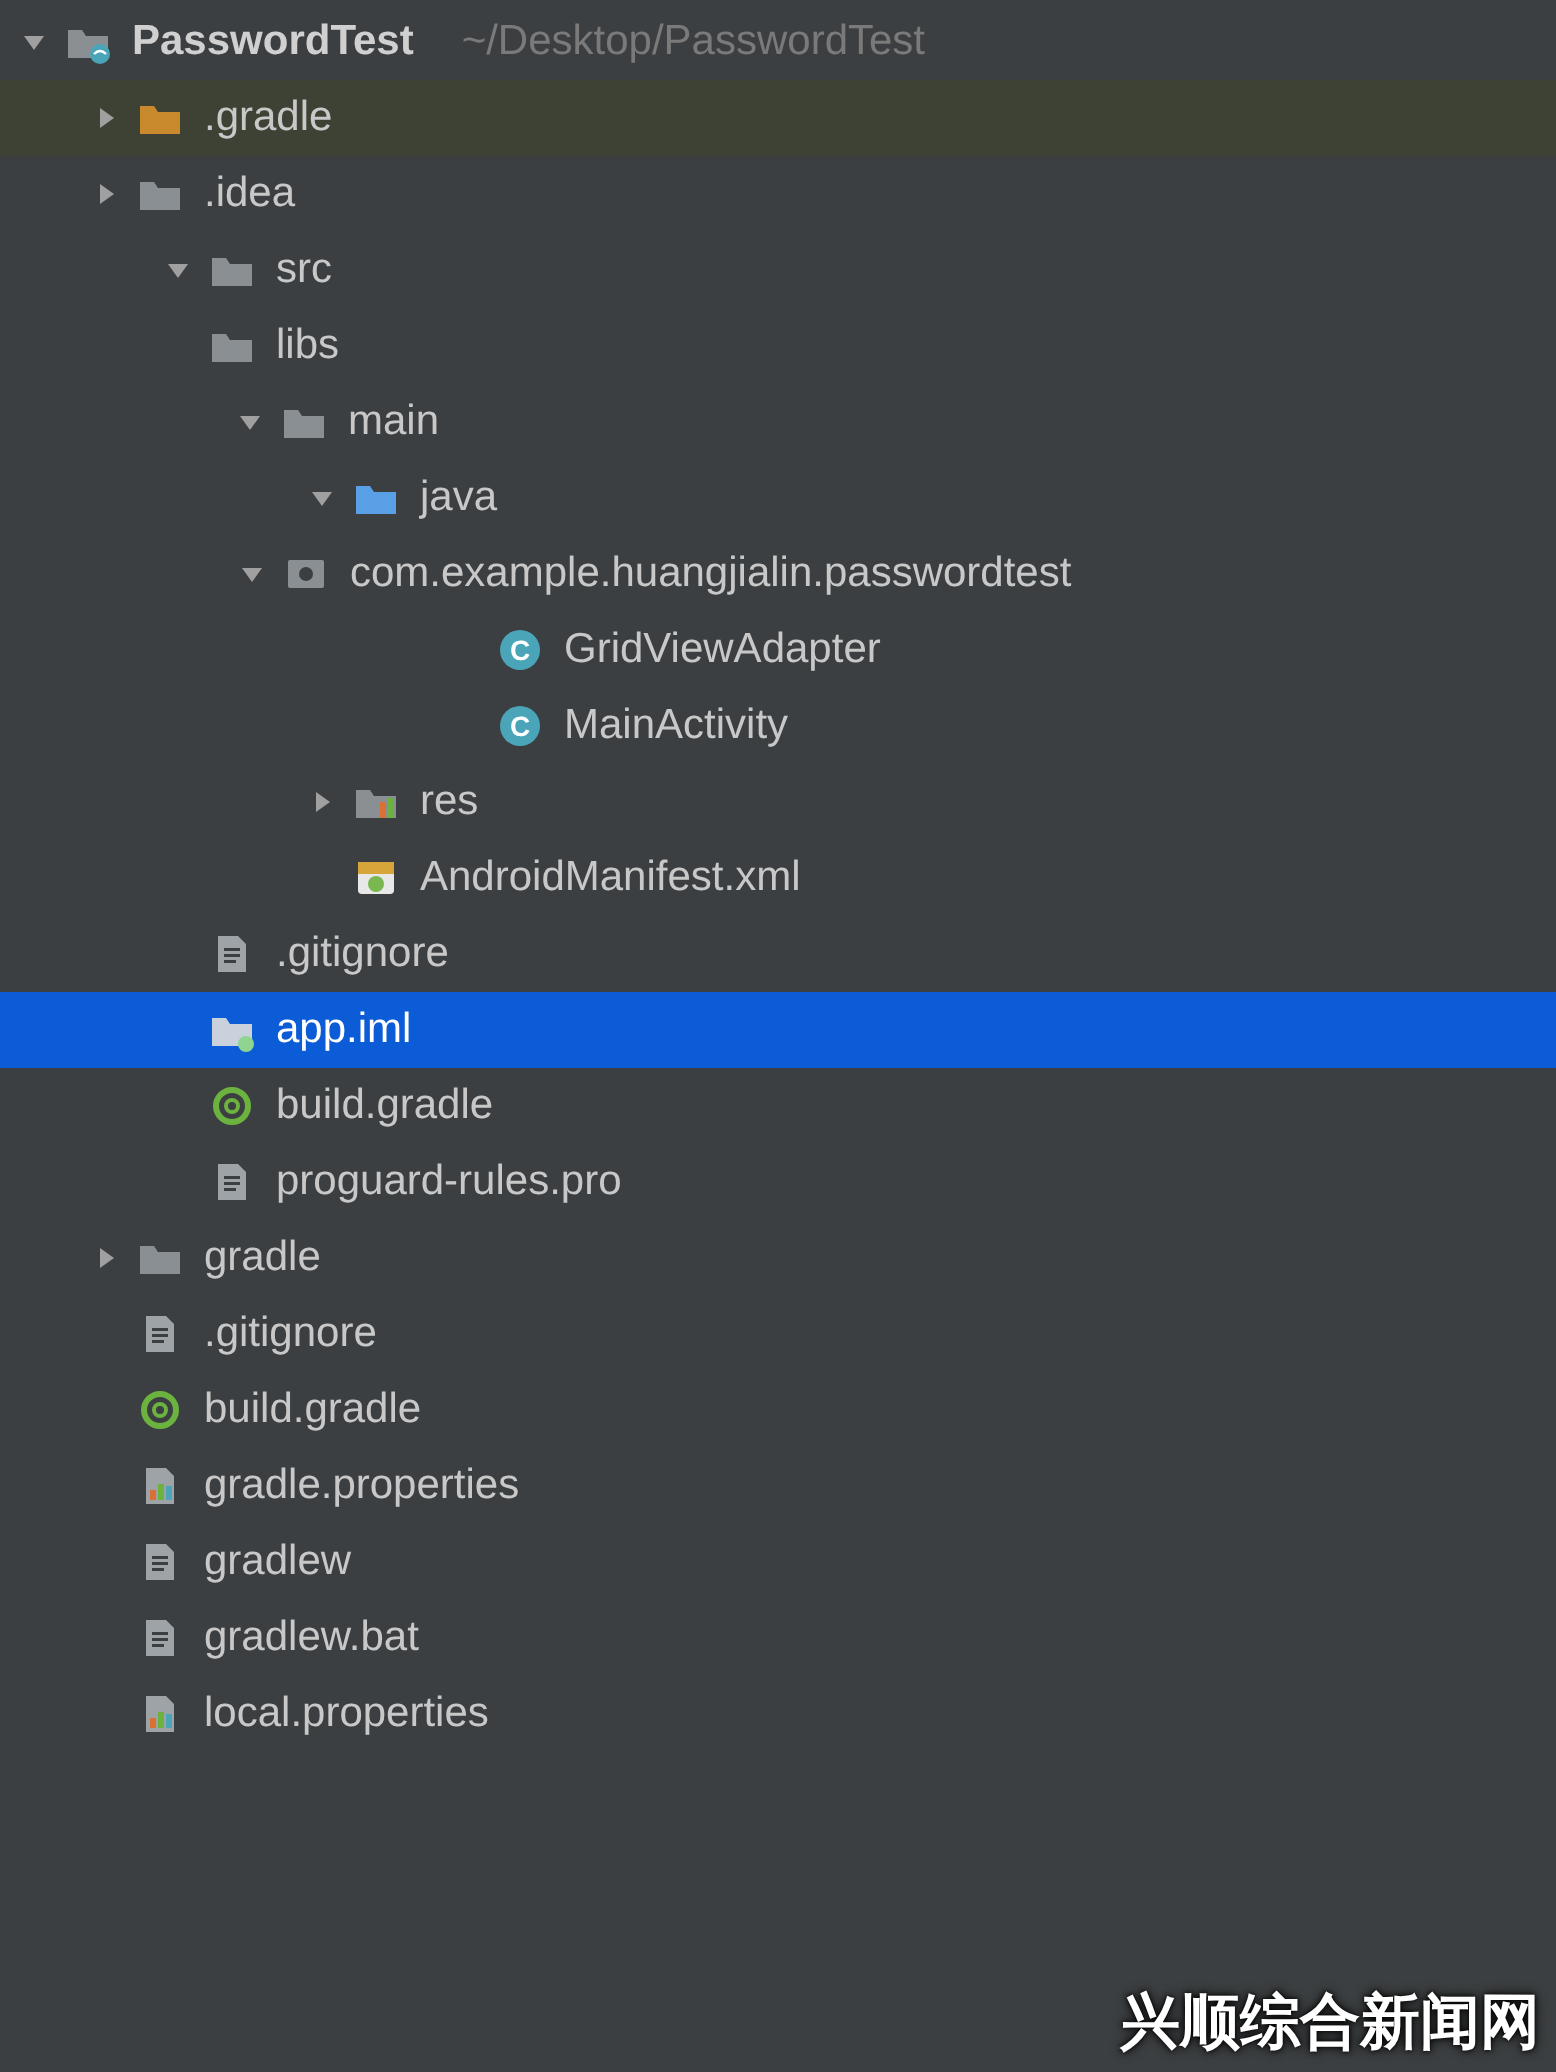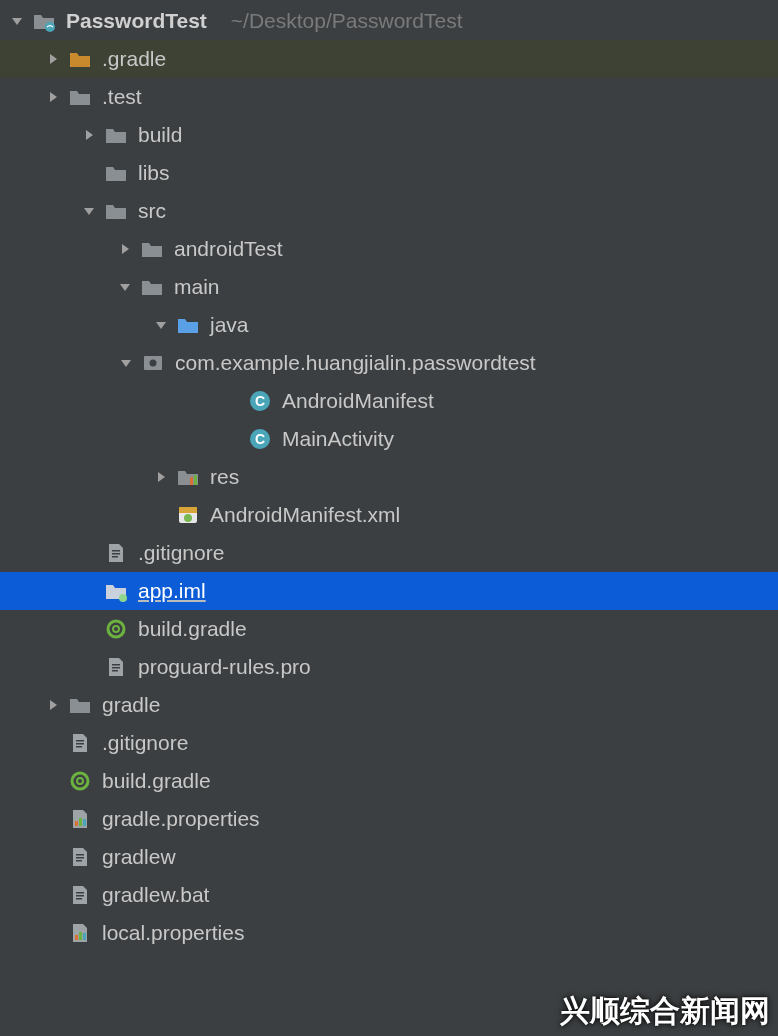--- a/index.html
+++ b/index.html
@@ -20,21 +20,21 @@
     height: 38px;
     white-space: nowrap;
     cursor: pointer;
   }
   .node.selected {
     background: #0d6efd;
     background: #0a5bff;
     background: #1a62d8;
     background: #0b60ff;
   }
-  .node.selected { background: #1060e0; text-decoration: underline; }
+  .node.selected { background: #1060e0; }
   .node.hover-dark { background: #3e4234; align-items: center; }
   .arrow {
     width: 18px;
     height: 18px;
     display: inline-flex;
     align-items: center;
     justify-content: center;
     flex-shrink: 0;
     margin-right: 6px;
   }
@@ -188,272 +188,246 @@
     <span class="arrow">
         <svg viewBox="0 0 14 14">
           <use href="#arr-right"></use>
         </svg>
       </span>
     <span class="icon">
         <svg viewBox="0 0 24 24">
           <use href="#ico-folder"></use>
         </svg>
       </span>
-    <span class="label">.test</span>
-  </div>
+    <span class="label">.idea</span>
+  </div>
+
 
 
   <div class="node" style="padding-left:80px">
     <span class="arrow">
         <svg viewBox="0 0 14 14">
+          <use href="#arr-down"></use>
+        </svg>
+      </span>
+    <span class="icon">
+        <svg viewBox="0 0 24 24">
+          <use href="#ico-folder"></use>
+        </svg>
+      </span>
+    <span class="label">src</span>
+  </div>
+
+  <div class="node" style="padding-left:80px">
+    <span class="arrow-placeholder"></span>
+    <span class="icon">
+        <svg viewBox="0 0 24 24">
+          <use href="#ico-folder"></use>
+        </svg>
+      </span>
+    <span class="label">libs</span>
+  </div>
+
+
+  <div class="node" style="padding-left:116px">
+    <span class="arrow">
+        <svg viewBox="0 0 14 14">
+          <use href="#arr-down"></use>
+        </svg>
+      </span>
+    <span class="icon">
+        <svg viewBox="0 0 24 24">
+          <use href="#ico-folder"></use>
+        </svg>
+      </span>
+    <span class="label">main</span>
+  </div>
+
+  <div class="node" style="padding-left:152px">
+    <span class="arrow">
+        <svg viewBox="0 0 14 14">
+          <use href="#arr-down"></use>
+        </svg>
+      </span>
+    <span class="icon">
+        <svg viewBox="0 0 24 24">
+          <use href="#ico-folder-blue"></use>
+        </svg>
+      </span>
+    <span class="label">java</span>
+  </div>
+
+  <div class="node" style="padding-left:117px">
+    <span class="arrow">
+        <svg viewBox="0 0 14 14">
+          <use href="#arr-down"></use>
+        </svg>
+      </span>
+    <span class="icon">
+        <svg viewBox="0 0 24 24">
+          <use href="#ico-pkg"></use>
+        </svg>
+      </span>
+    <span class="label">com.example.huangjialin.passwordtest</span>
+  </div>
+
+  <div class="node" style="padding-left:224px">
+    <span class="arrow-placeholder"></span>
+    <span class="icon">
+        <svg viewBox="0 0 24 24">
+          <use href="#ico-class"></use>
+        </svg>
+      </span>
+    <span class="label">GridViewAdapter</span>
+  </div>
+
+  <div class="node" style="padding-left:224px">
+    <span class="arrow-placeholder"></span>
+    <span class="icon">
+        <svg viewBox="0 0 24 24">
+          <use href="#ico-class"></use>
+        </svg>
+      </span>
+    <span class="label">MainActivity</span>
+  </div>
+
+  <div class="node" style="padding-left:152px">
+    <span class="arrow">
+        <svg viewBox="0 0 14 14">
           <use href="#arr-right"></use>
         </svg>
       </span>
     <span class="icon">
         <svg viewBox="0 0 24 24">
+          <use href="#ico-folder-res"></use>
+        </svg>
+      </span>
+    <span class="label">res</span>
+  </div>
+
+  <div class="node" style="padding-left:152px">
+    <span class="arrow-placeholder"></span>
+    <span class="icon">
+        <svg viewBox="0 0 24 24">
+          <use href="#ico-manifest"></use>
+        </svg>
+      </span>
+    <span class="label">AndroidManifest.xml</span>
+  </div>
+
+
+  <div class="node" style="padding-left:80px">
+    <span class="arrow-placeholder"></span>
+    <span class="icon">
+        <svg viewBox="0 0 24 24">
+          <use href="#ico-file"></use>
+        </svg>
+      </span>
+    <span class="label">.gitignore</span>
+  </div>
+
+  <div class="node selected" style="padding-left:80px;background:#0b5cd6">
+    <span class="arrow-placeholder"></span>
+    <span class="icon">
+        <svg viewBox="0 0 24 24">
+          <use href="#ico-folder-sel"></use>
+        </svg>
+      </span>
+    <span class="label">app.iml</span>
+  </div>
+
+  <div class="node" style="padding-left:80px">
+    <span class="arrow-placeholder"></span>
+    <span class="icon">
+        <svg viewBox="0 0 24 24">
+          <use href="#ico-gradle"></use>
+        </svg>
+      </span>
+    <span class="label">build.gradle</span>
+  </div>
+
+  <div class="node" style="padding-left:80px">
+    <span class="arrow-placeholder"></span>
+    <span class="icon">
+        <svg viewBox="0 0 24 24">
+          <use href="#ico-file"></use>
+        </svg>
+      </span>
+    <span class="label">proguard-rules.pro</span>
+  </div>
+
+  <div class="node" style="padding-left:44px">
+    <span class="arrow">
+        <svg viewBox="0 0 14 14">
+          <use href="#arr-right"></use>
+        </svg>
+      </span>
+    <span class="icon">
+        <svg viewBox="0 0 24 24">
           <use href="#ico-folder"></use>
         </svg>
       </span>
-    <span class="label">build</span>
-  </div>
-
-  <div class="node" style="padding-left:80px">
-    <span class="arrow-placeholder"></span>
-    <span class="icon">
-        <svg viewBox="0 0 24 24">
-          <use href="#ico-folder"></use>
-        </svg>
-      </span>
-    <span class="label">libs</span>
-  </div>
-
-  <div class="node" style="padding-left:80px">
-    <span class="arrow">
-        <svg viewBox="0 0 14 14">
-          <use href="#arr-down"></use>
-        </svg>
-      </span>
-    <span class="icon">
-        <svg viewBox="0 0 24 24">
-          <use href="#ico-folder"></use>
-        </svg>
-      </span>
-    <span class="label">src</span>
-  </div>
-
-  <div class="node" style="padding-left:116px">
-    <span class="arrow">
-        <svg viewBox="0 0 14 14">
-          <use href="#arr-right"></use>
-        </svg>
-      </span>
-    <span class="icon">
-        <svg viewBox="0 0 24 24">
-          <use href="#ico-folder"></use>
-        </svg>
-      </span>
-    <span class="label">androidTest</span>
-  </div>
-
-  <div class="node" style="padding-left:116px">
-    <span class="arrow">
-        <svg viewBox="0 0 14 14">
-          <use href="#arr-down"></use>
-        </svg>
-      </span>
-    <span class="icon">
-        <svg viewBox="0 0 24 24">
-          <use href="#ico-folder"></use>
-        </svg>
-      </span>
-    <span class="label">main</span>
-  </div>
-
-  <div class="node" style="padding-left:152px">
-    <span class="arrow">
-        <svg viewBox="0 0 14 14">
-          <use href="#arr-down"></use>
-        </svg>
-      </span>
-    <span class="icon">
-        <svg viewBox="0 0 24 24">
-          <use href="#ico-folder-blue"></use>
-        </svg>
-      </span>
-    <span class="label">java</span>
-  </div>
-
-  <div class="node" style="padding-left:117px">
-    <span class="arrow">
-        <svg viewBox="0 0 14 14">
-          <use href="#arr-down"></use>
-        </svg>
-      </span>
-    <span class="icon">
-        <svg viewBox="0 0 24 24">
-          <use href="#ico-pkg"></use>
-        </svg>
-      </span>
-    <span class="label">com.example.huangjialin.passwordtest</span>
-  </div>
-
-  <div class="node" style="padding-left:224px">
-    <span class="arrow-placeholder"></span>
-    <span class="icon">
-        <svg viewBox="0 0 24 24">
-          <use href="#ico-class"></use>
-        </svg>
-      </span>
-    <span class="label">AndroidManifest</span>
-  </div>
-
-  <div class="node" style="padding-left:224px">
-    <span class="arrow-placeholder"></span>
-    <span class="icon">
-        <svg viewBox="0 0 24 24">
-          <use href="#ico-class"></use>
-        </svg>
-      </span>
-    <span class="label">MainActivity</span>
-  </div>
-
-  <div class="node" style="padding-left:152px">
-    <span class="arrow">
-        <svg viewBox="0 0 14 14">
-          <use href="#arr-right"></use>
-        </svg>
-      </span>
-    <span class="icon">
-        <svg viewBox="0 0 24 24">
-          <use href="#ico-folder-res"></use>
-        </svg>
-      </span>
-    <span class="label">res</span>
-  </div>
-
-  <div class="node" style="padding-left:152px">
-    <span class="arrow-placeholder"></span>
-    <span class="icon">
-        <svg viewBox="0 0 24 24">
-          <use href="#ico-manifest"></use>
-        </svg>
-      </span>
-    <span class="label">AndroidManifest.xml</span>
-  </div>
-
-
-  <div class="node" style="padding-left:80px">
+    <span class="label">gradle</span>
+  </div>
+
+  <div class="node" style="padding-left:44px">
     <span class="arrow-placeholder"></span>
     <span class="icon">
         <svg viewBox="0 0 24 24">
           <use href="#ico-file"></use>
         </svg>
       </span>
     <span class="label">.gitignore</span>
   </div>
 
-  <div class="node selected" style="padding-left:80px;background:#0b5cd6">
-    <span class="arrow-placeholder"></span>
-    <span class="icon">
-        <svg viewBox="0 0 24 24">
-          <use href="#ico-folder-sel"></use>
-        </svg>
-      </span>
-    <span class="label">app.iml</span>
-  </div>
-
-  <div class="node" style="padding-left:80px">
+  <div class="node" style="padding-left:44px">
     <span class="arrow-placeholder"></span>
     <span class="icon">
         <svg viewBox="0 0 24 24">
           <use href="#ico-gradle"></use>
         </svg>
       </span>
     <span class="label">build.gradle</span>
   </div>
 
-  <div class="node" style="padding-left:80px">
+  <div class="node" style="padding-left:44px">
+    <span class="arrow-placeholder"></span>
+    <span class="icon">
+        <svg viewBox="0 0 24 24">
+          <use href="#ico-props"></use>
+        </svg>
+      </span>
+    <span class="label">gradle.properties</span>
+  </div>
+
+  <div class="node" style="padding-left:44px">
     <span class="arrow-placeholder"></span>
     <span class="icon">
         <svg viewBox="0 0 24 24">
           <use href="#ico-file"></use>
         </svg>
       </span>
-    <span class="label">proguard-rules.pro</span>
-  </div>
-
-  <div class="node" style="padding-left:44px">
-    <span class="arrow">
-        <svg viewBox="0 0 14 14">
-          <use href="#arr-right"></use>
-        </svg>
-      </span>
-    <span class="icon">
-        <svg viewBox="0 0 24 24">
-          <use href="#ico-folder"></use>
-        </svg>
-      </span>
-    <span class="label">gradle</span>
+    <span class="label">gradlew</span>
   </div>
 
   <div class="node" style="padding-left:44px">
     <span class="arrow-placeholder"></span>
     <span class="icon">
         <svg viewBox="0 0 24 24">
           <use href="#ico-file"></use>
         </svg>
       </span>
-    <span class="label">.gitignore</span>
-  </div>
-
-  <div class="node" style="padding-left:44px">
-    <span class="arrow-placeholder"></span>
-    <span class="icon">
-        <svg viewBox="0 0 24 24">
-          <use href="#ico-gradle"></use>
-        </svg>
-      </span>
-    <span class="label">build.gradle</span>
+    <span class="label">gradlew.bat</span>
   </div>
 
   <div class="node" style="padding-left:44px">
     <span class="arrow-placeholder"></span>
     <span class="icon">
         <svg viewBox="0 0 24 24">
           <use href="#ico-props"></use>
         </svg>
       </span>
-    <span class="label">gradle.properties</span>
-  </div>
-
-  <div class="node" style="padding-left:44px">
-    <span class="arrow-placeholder"></span>
-    <span class="icon">
-        <svg viewBox="0 0 24 24">
-          <use href="#ico-file"></use>
-        </svg>
-      </span>
-    <span class="label">gradlew</span>
-  </div>
-
-  <div class="node" style="padding-left:44px">
-    <span class="arrow-placeholder"></span>
-    <span class="icon">
-        <svg viewBox="0 0 24 24">
-          <use href="#ico-file"></use>
-        </svg>
-      </span>
-    <span class="label">gradlew.bat</span>
-  </div>
-
-  <div class="node" style="padding-left:44px">
-    <span class="arrow-placeholder"></span>
-    <span class="icon">
-        <svg viewBox="0 0 24 24">
-          <use href="#ico-props"></use>
-        </svg>
-      </span>
     <span class="label">local.properties</span>
   </div>
 
 </div>
 
 <div class="watermark">兴顺综合新闻网</div>
 
 </body></html>

